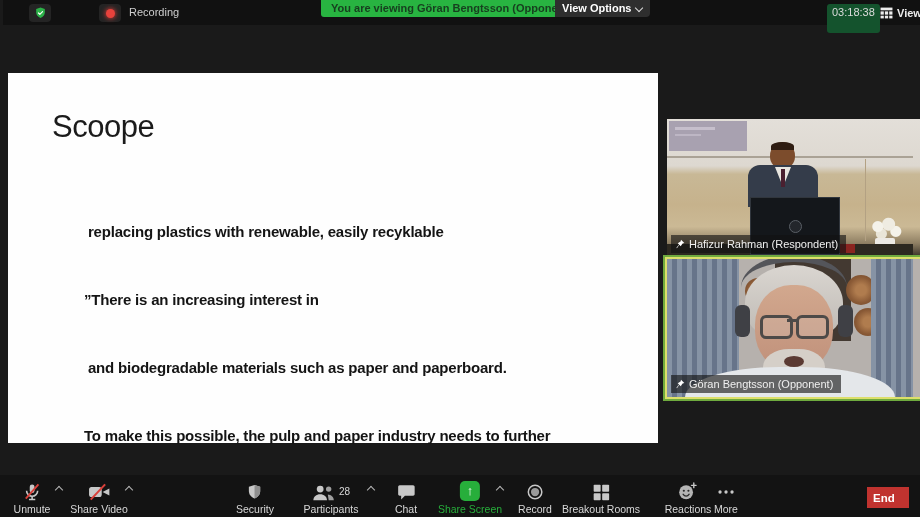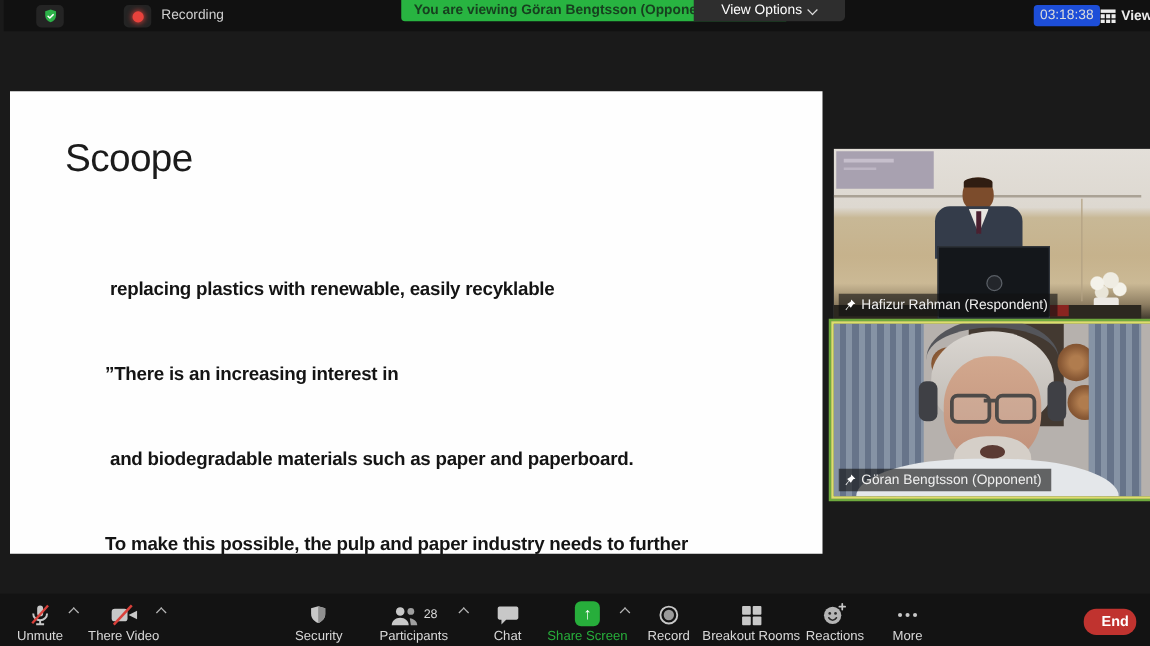--- a/index.html
+++ b/index.html
@@ -12,26 +12,26 @@
   .topbar{position:absolute;left:3px;top:0;width:920px;height:25px;background:#111;}
   .tb-badge{position:absolute;top:4px;height:18px;background:#242424;border-radius:4px;
     display:flex;align-items:center;justify-content:center;}
   .badge-shield{left:26px;width:22px;}
   .badge-rec{left:96px;width:22px;}
   .rec-dot{width:9px;height:9px;border-radius:50%;background:#e8423c;box-shadow:0 0 4px 1px rgba(232,66,60,.7);}
   .rec-label{position:absolute;left:126px;top:0;height:25px;line-height:25px;color:#cfcfcf;font-size:11px;}
   .banner{position:absolute;left:318px;top:0;height:17px;background:#28b441;color:#17401f;
     font-size:11px;font-weight:bold;line-height:17px;padding:0 10px;border-radius:0 0 0 3px;}
   .view-options{position:absolute;left:552px;top:0;height:17px;background:#2e2e2e;color:#fff;
-    font-size:11px;font-weight:normal;line-height:17px;padding:0 22px;border-radius:0 0 4px 0;
+    font-size:11px;font-weight:bold;line-height:17px;padding:0 7px;border-radius:0 0 4px 0;
     display:flex;align-items:center;gap:5px;cursor:pointer;}
   .chev-down{width:7px;height:7px;display:inline-block;position:relative;top:-1px;}
   .chev-down::before{content:"";position:absolute;left:0;top:1px;width:5px;height:5px;
     border-right:1.5px solid #ddd;border-bottom:1.5px solid #ddd;transform:rotate(45deg);}
-  .timestamp{position:absolute;left:824px;top:4px;height:17px;background:#1d4ed8;border-radius:3px;
+  .timestamp{position:absolute;left:824px;top:4px;height:29px;background:#14532d;border-radius:3px;
     color:#dcdcdc;font-size:11px;line-height:17px;padding:0 5px;}
   .view-btn{position:absolute;left:872px;top:3px;height:19px;display:flex;align-items:center;gap:4px;
     color:#ececec;font-size:11px;font-weight:bold;padding:0 5px;border-radius:3px;cursor:pointer;}
   
   .slide{position:absolute;left:8px;top:73px;width:650px;height:370px;background:#fefefe;}
   .slide-title{position:absolute;left:44px;top:36px;font-size:31px;color:#1b1b1b;letter-spacing:-0.5px;}
   .quote{position:absolute;left:76px;top:103px;font-size:15px;font-weight:bold;color:#141414;
     line-height:22.6px;white-space:pre;letter-spacing:-0.2px;}
   
   .tile{position:absolute;width:246px;height:138px;overflow:hidden;background:#555;padding-left:45px;}
@@ -92,21 +92,21 @@
   .tb-ico{height:20px;display:flex;align-items:flex-end;justify-content:center;gap:2px;}
   .tb-lbl{font-size:10.5px;color:#d8d8d8;margin-top:2px;}
   .tb-lbl.green{color:#27ae3b;}
   .count{font-size:10px;color:#d8d8d8;position:relative;top:-4px;margin-left:1px;}
   .share-box{width:20px;height:20px;border-radius:5px;background:#27ae3b;color:#fff;font-weight:bold;
     font-size:13px;line-height:20px;text-align:center;}
   .chev-up{position:absolute;top:11px;width:10px;height:7px;cursor:pointer;}
   .chev-up::before{content:"";position:absolute;left:2px;top:1px;width:5px;height:5px;
     border-left:1.5px solid #b5b5b5;border-top:1.5px solid #b5b5b5;transform:rotate(45deg);}
   .end-btn{position:absolute;left:867px;top:12px;width:42px;height:21px;background:#c0332f;color:#fff;
-    font-size:11.5px;font-weight:bold;border:none;border-radius:10px;cursor:pointer;line-height:21px;text-align:right;}
+    font-size:11.5px;font-weight:bold;border:none;border-radius:0;cursor:pointer;line-height:21px;text-align:left;}
 </style>
 </head>
 <body>
 
 <div class="topbar">
   <div class="tb-badge badge-shield">
     <svg width="13" height="14" viewBox="0 0 24 24">
       <path d="M12 2l8 2.5v6c0 5.2-3.4 8.7-8 10.5-4.6-1.8-8-5.3-8-10.5v-6z" fill="#2cb148"></path>
       <path d="M8.2 12l2.6 2.6 5-5" stroke="#fff" stroke-width="2.2" fill="none" stroke-linecap="round" stroke-linejoin="round"></path>
     </svg>
@@ -218,21 +218,21 @@
   <span class="chev-up" style="left:54px"></span>
 
   <div class="tb-item" style="left:99px">
     <div class="tb-ico">
       <svg width="22" height="18" viewBox="0 0 26 20">
         <rect x="1" y="4" width="15" height="12" rx="3" fill="#c8c8c8"></rect>
         <path d="M17 10l8-4v8z" fill="#c8c8c8"></path>
         <line x1="3" y1="19" x2="20" y2="1" stroke="#d9403a" stroke-width="2.4"></line>
       </svg>
     </div>
-    <span class="tb-lbl">There Video</span>
+    <span class="tb-lbl">Share Video</span>
   </div>
   <span class="chev-up" style="left:124px"></span>
 
   <div class="tb-item" style="left:255px">
     <div class="tb-ico">
       <svg width="17" height="18" viewBox="0 0 24 24">
         <path d="M12 2l8 2.5v6c0 5.2-3.4 8.7-8 10.5-4.6-1.8-8-5.3-8-10.5v-6z" fill="#c8c8c8"></path>
         <path d="M12 2l8 2.5v6c0 5.2-3.4 8.7-8 10.5z" fill="#8f8f8f"></path>
       </svg>
     </div>
@@ -285,21 +285,21 @@
       <svg width="17" height="17" viewBox="0 0 22 22">
         <rect x="1" y="1" width="9" height="9" rx="1" fill="#c8c8c8"></rect>
         <rect x="12" y="1" width="9" height="9" rx="1" fill="#c8c8c8"></rect>
         <rect x="1" y="12" width="9" height="9" rx="1" fill="#c8c8c8"></rect>
         <rect x="12" y="12" width="9" height="9" rx="1" fill="#c8c8c8"></rect>
       </svg>
     </div>
     <span class="tb-lbl">Breakout Rooms</span>
   </div>
 
-  <div class="tb-item" style="left:668px">
+  <div class="tb-item" style="left:688px">
     <div class="tb-ico">
       <svg width="20" height="19" viewBox="0 0 26 24">
         <circle cx="11" cy="13" r="9" fill="#b5b5b5"></circle>
         <circle cx="8" cy="11" r="1.4" fill="#2a2a2a"></circle>
         <circle cx="14" cy="11" r="1.4" fill="#2a2a2a"></circle>
         <path d="M7 15.5c1 1.6 2.5 2.5 4 2.5s3-.9 4-2.5" stroke="#2a2a2a" stroke-width="1.6" fill="none" stroke-linecap="round"></path>
         <path d="M21 1v6M18 4h6" stroke="#c8c8c8" stroke-width="1.8" stroke-linecap="round"></path>
       </svg>
     </div>
     <span class="tb-lbl">Reactions</span>

